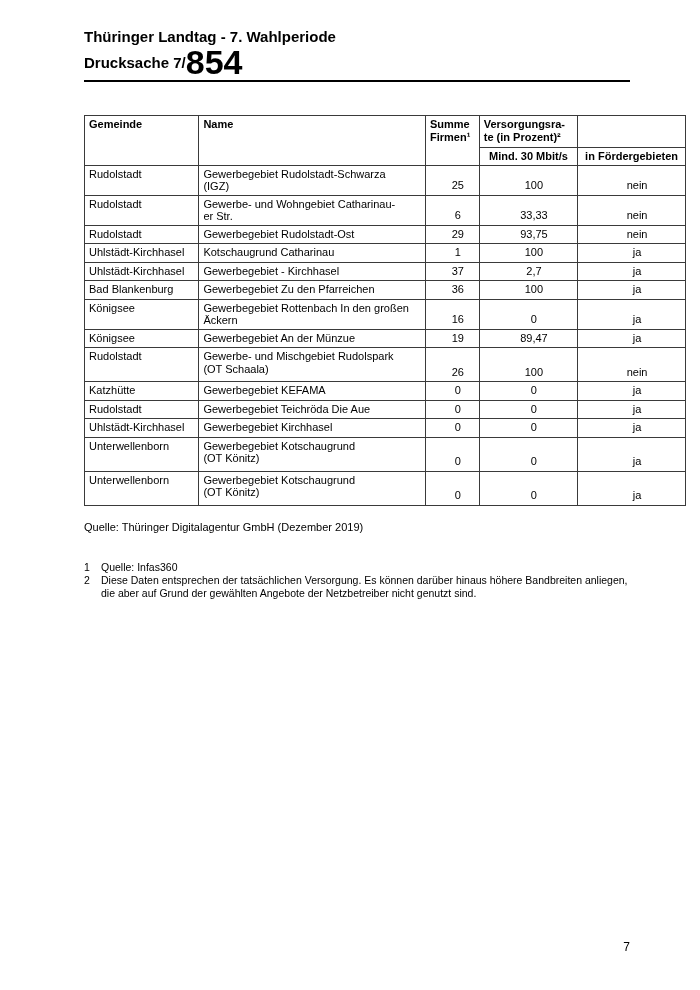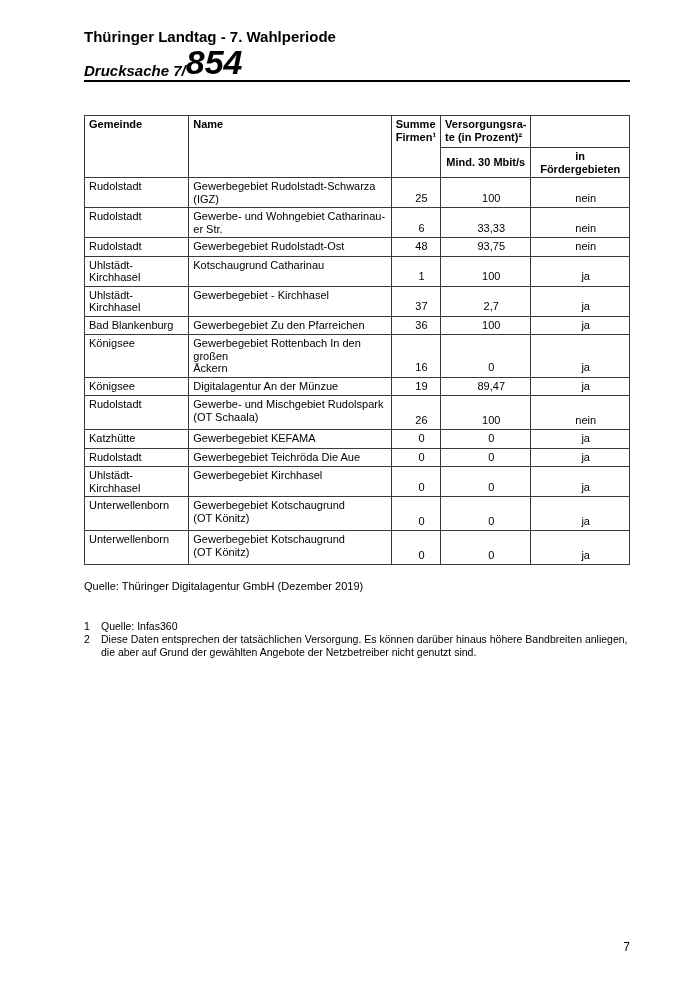--- a/index.html
+++ b/index.html
@@ -14,29 +14,29 @@
   }
   .content { position: absolute; left: 84px; top: 0; width: 546px; }
 
   
   .doc-header {
     display: flex; justify-content: space-between; align-items: baseline;
     margin-top: 28px;
     flex-direction: column;
   }
   .title-left { font-size: 15px; font-weight: bold; }
-  .title-right { display: flex; align-items: flex-end; font-style: italic; }
+  .title-right { display: flex; align-items: center; }
   .drucksache { font-size: 15px; font-weight: bold; }
   .big-num { font-size: 34px; font-weight: bold; line-height: 1; }
   .header-rule { border-bottom: 2px solid #000; margin-top: 1px; }
 
   
   table.data {
     border-collapse: collapse;
-    width: 546px;
+    width: 602px;
     margin-top: 33px;
     font-size: 11px;
     line-height: 12.5px;
   }
   .data th, .data td { border: 1px solid #3a3a3a; padding: 2px 4px; }
   .data th {
     text-align: left; font-weight: bold; vertical-align: top;
     white-space: pre-line;
   }
   .data thead tr.h1 { height: 32px; }
@@ -116,21 +116,21 @@
         <td class="c-gemeinde">Rudolstadt</td>
         <td class="c-name">Gewerbe- und Wohngebiet Catharinau-
 er Str.</td>
         <td class="c-firmen">6</td>
         <td class="c-rate">33,33</td>
         <td class="c-foerder">nein</td>
       </tr>
       <tr>
         <td class="c-gemeinde">Rudolstadt</td>
         <td class="c-name">Gewerbegebiet Rudolstadt-Ost</td>
-        <td class="c-firmen">48</td>
+        <td class="c-firmen">29</td>
         <td class="c-rate">93,75</td>
         <td class="c-foerder">nein</td>
       </tr>
       <tr>
         <td class="c-gemeinde">Uhlstädt-Kirchhasel</td>
         <td class="c-name">Kotschaugrund Catharinau</td>
         <td class="c-firmen">1</td>
         <td class="c-rate">100</td>
         <td class="c-foerder">ja</td>
       </tr>
@@ -151,21 +151,21 @@
       <tr>
         <td class="c-gemeinde">Königsee</td>
         <td class="c-name">Gewerbegebiet Rottenbach In den großen
 Äckern</td>
         <td class="c-firmen">16</td>
         <td class="c-rate">0</td>
         <td class="c-foerder">ja</td>
       </tr>
       <tr>
         <td class="c-gemeinde">Königsee</td>
-        <td class="c-name">Digitalagentur An der Münzue</td>
+        <td class="c-name">Gewerbegebiet An der Münzue</td>
         <td class="c-firmen">19</td>
         <td class="c-rate">89,47</td>
         <td class="c-foerder">ja</td>
       </tr>
       <tr class="r-tall">
         <td class="c-gemeinde">Rudolstadt</td>
         <td class="c-name">Gewerbe- und Mischgebiet Rudolspark
 (OT Schaala)</td>
         <td class="c-firmen">26</td>
         <td class="c-rate">100</td>

